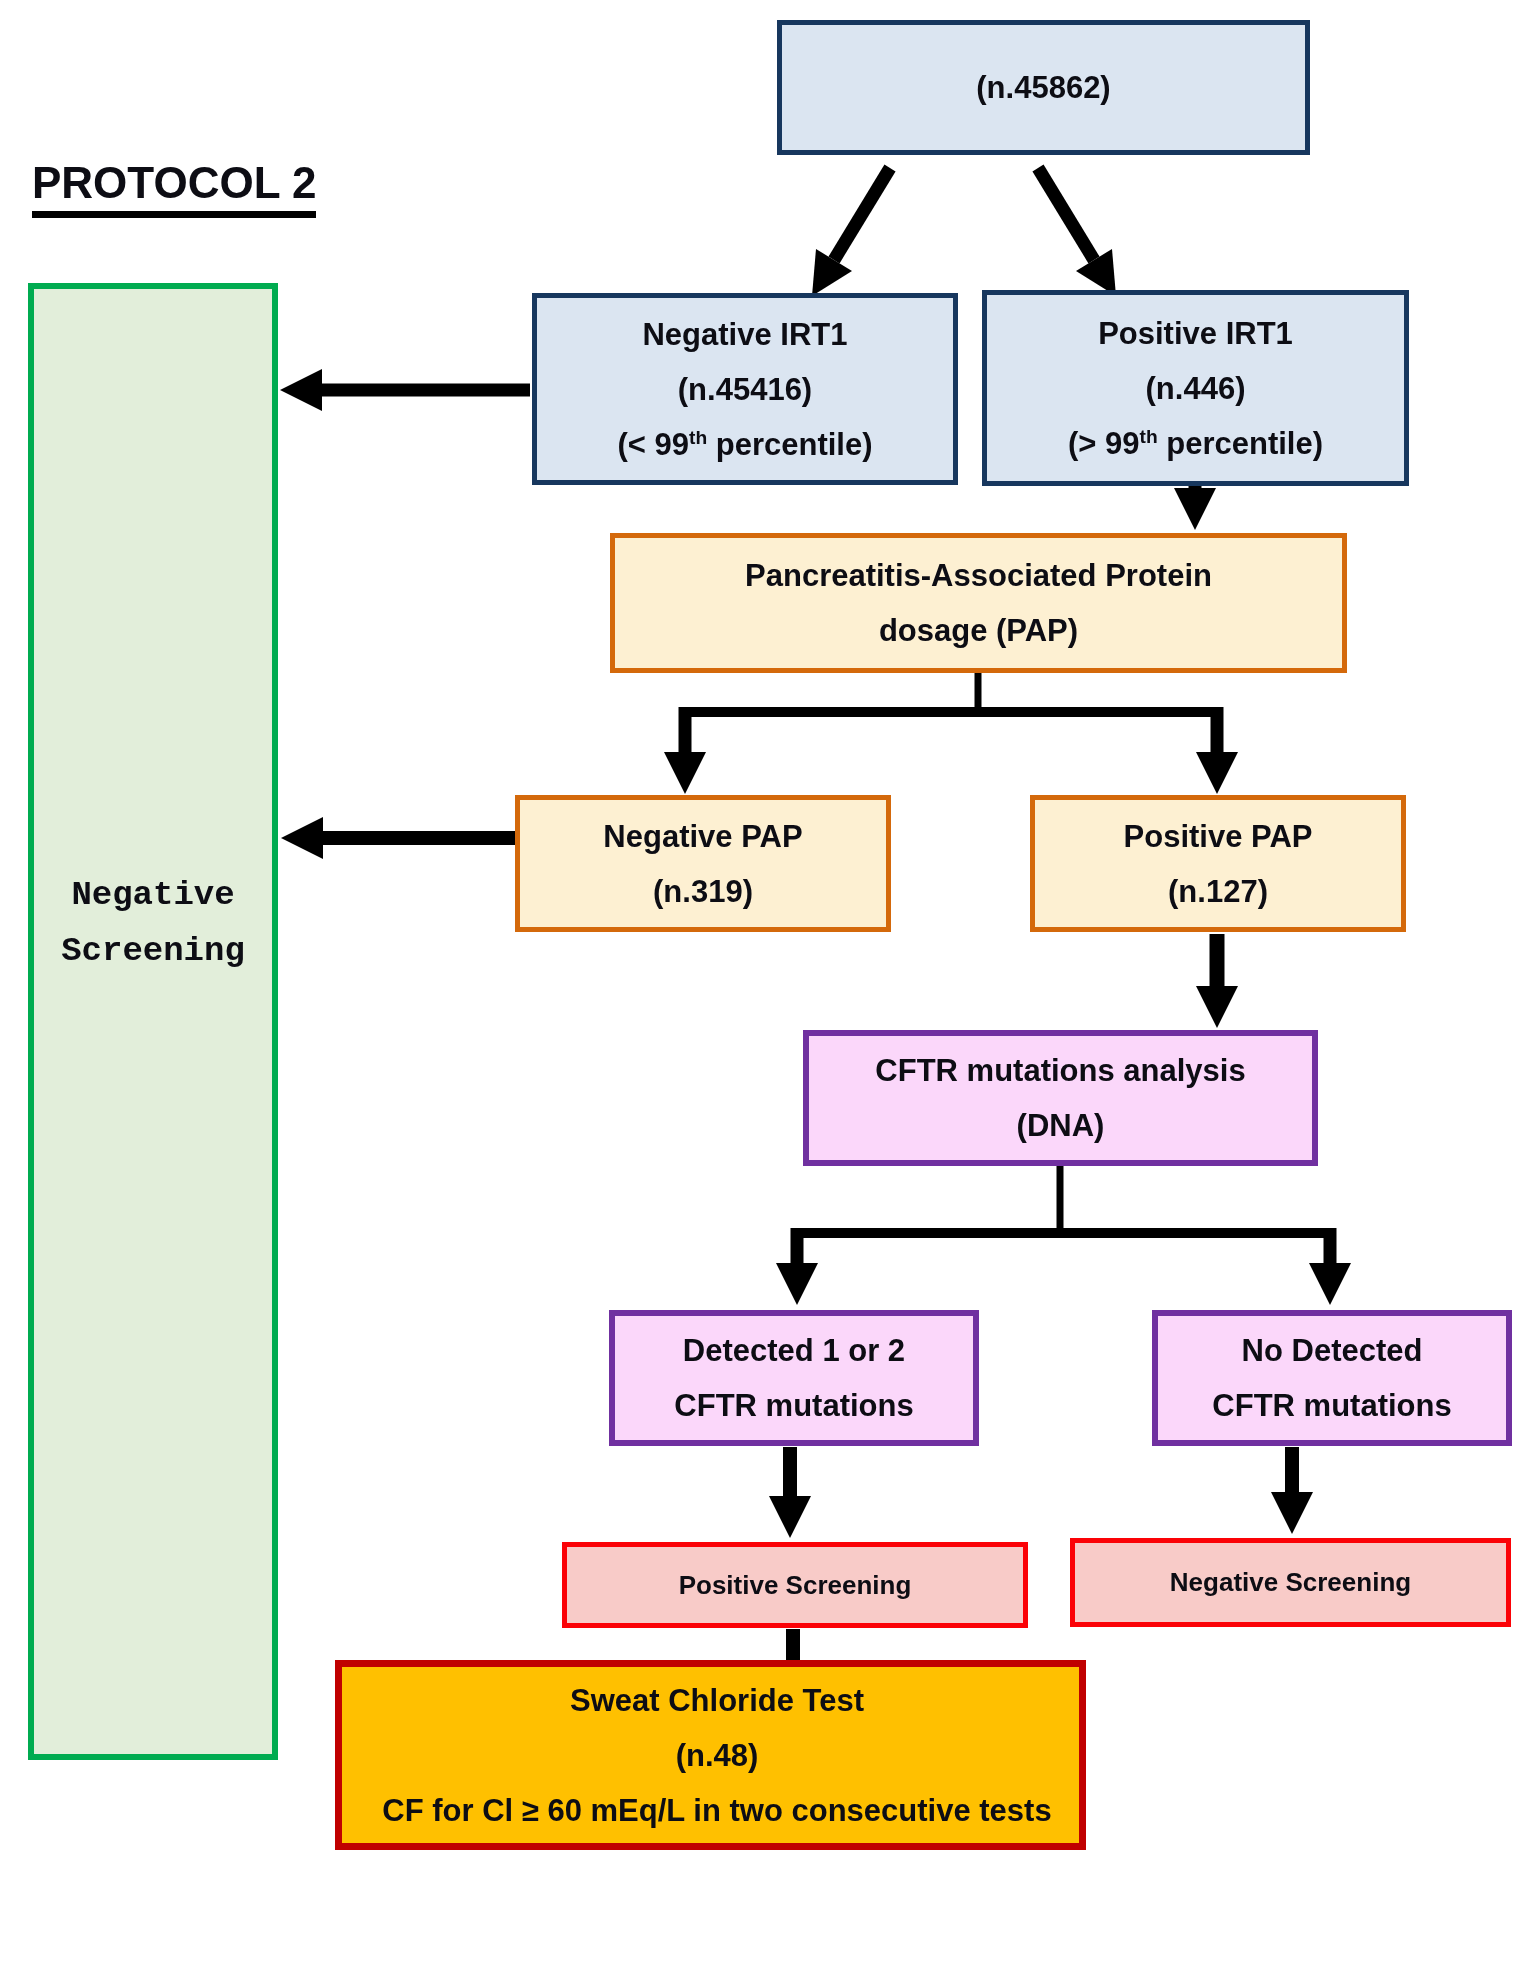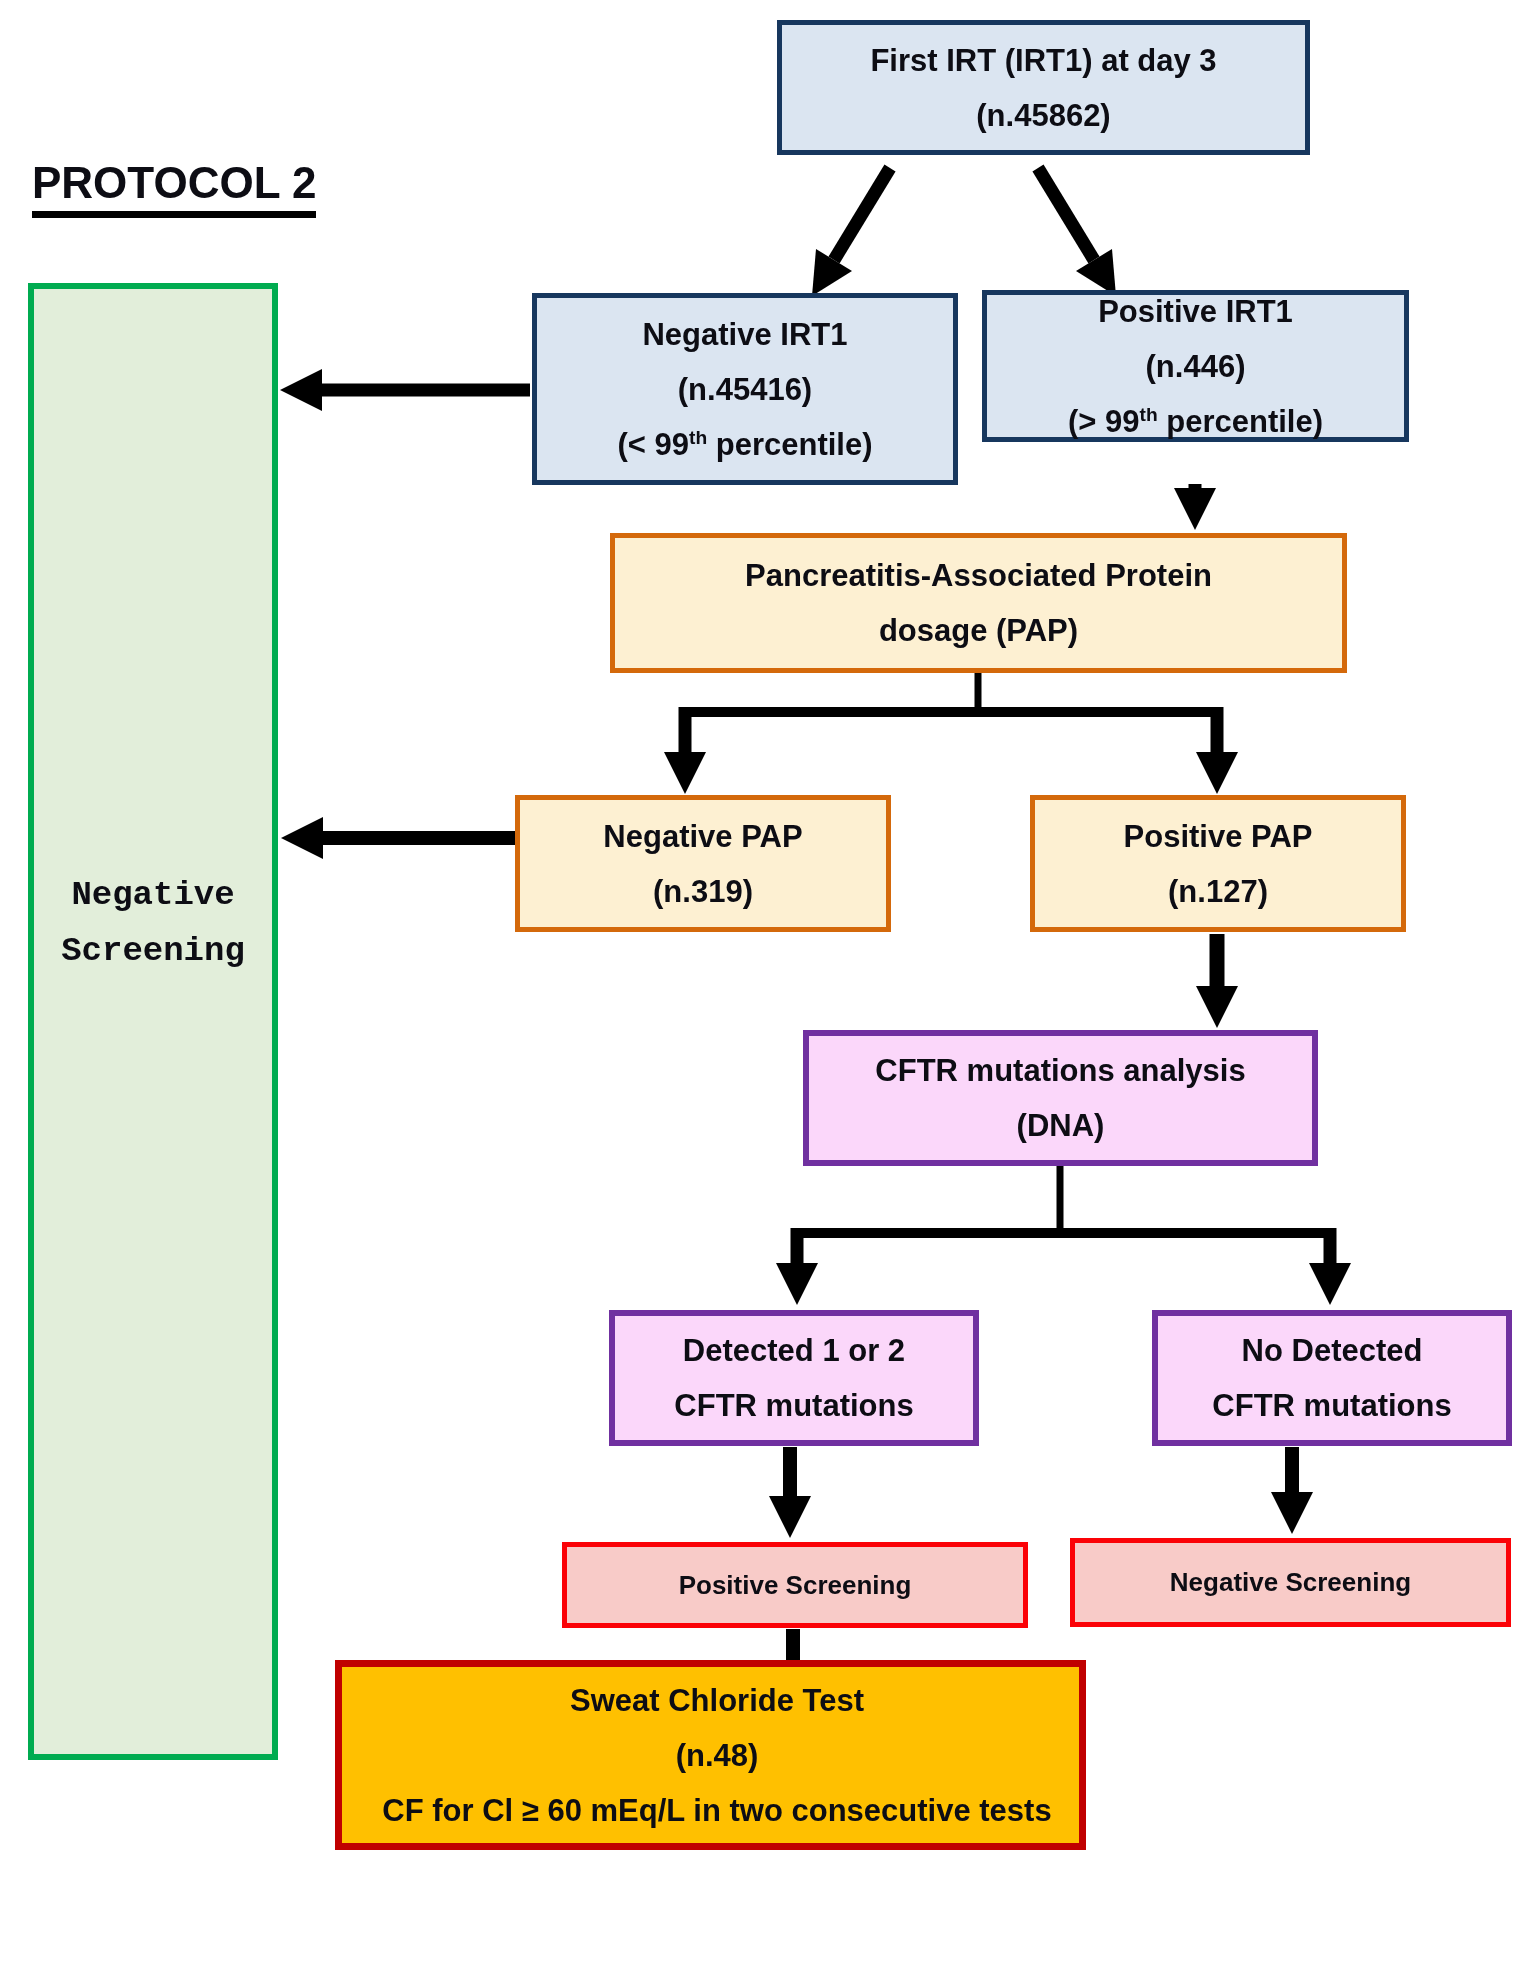--- a/index.html
+++ b/index.html
@@ -22,21 +22,21 @@
   }
   .blue  {background:var(--blue-fill,#dbe5f1);  border:5px solid var(--blue-border,#17375e);}
   .cream {background:var(--cream-fill,#fdf0d2); border:5px solid var(--orange-border,#d4690b);}
   .pink  {background:var(--pink-fill,#fbd7fa);  border:6px solid var(--purple-border,#7030a0);}
   .salmon{background:var(--salmon-fill,#f8cbc8);border:5px solid var(--red-border,#fb0207);font-size:26px;}
   .amber {background:var(--amber-fill,#ffc000); border:7px solid var(--dark-red-border,#c00000);}
   .green {background:var(--green-fill,#e2eeda); border:6px solid var(--green-border,#00ab50);}
 
   #n-first      {left:777px; top:20px;  width:533px; height:135px;}
   #n-neg-irt1   {left:532px; top:293px; width:426px; height:192px;}
-  #n-pos-irt1   {left:982px; top:290px; width:427px; height:152px;}
+  #n-pos-irt1   {left:982px; top:290px; width:427px; height:196px;}
   #n-pap        {left:610px; top:533px; width:737px; height:140px;}
   #n-neg-pap    {left:515px; top:795px; width:376px; height:137px;}
   #n-pos-pap    {left:1030px;top:795px; width:376px; height:137px;}
   #n-cftr       {left:803px; top:1030px;width:515px; height:136px;}
   #n-detected   {left:609px; top:1310px;width:370px; height:136px;}
   #n-nodetected {left:1152px;top:1310px;width:360px; height:136px;}
   #n-pos-screen {left:562px; top:1542px;width:466px; height:86px;}
   #n-neg-screen {left:1070px;top:1538px;width:441px; height:89px;}
   #n-sweat      {left:335px; top:1660px;width:751px; height:190px;padding-left:13px;}
 
@@ -99,21 +99,20 @@
   <div class="title">PROTOCOL 2</div>
 
   <div class="node green" id="panel-negative-screening">
     <div class="panel-text">
       <div>Negative</div>
       <div>Screening</div>
     </div>
   </div>
 
   <div class="node blue" id="n-first">
-    <div>First IRT (IRT1) at day 3</div>
     <div>(n.45862)</div>
   </div>
 
   <div class="node blue" id="n-neg-irt1">
     <div>Negative IRT1</div>
     <div>(n.45416)</div>
     <div><span>(&lt; 99</span><sup>th</sup><span> percentile)</span></div>
   </div>
 
   <div class="node blue" id="n-pos-irt1">

